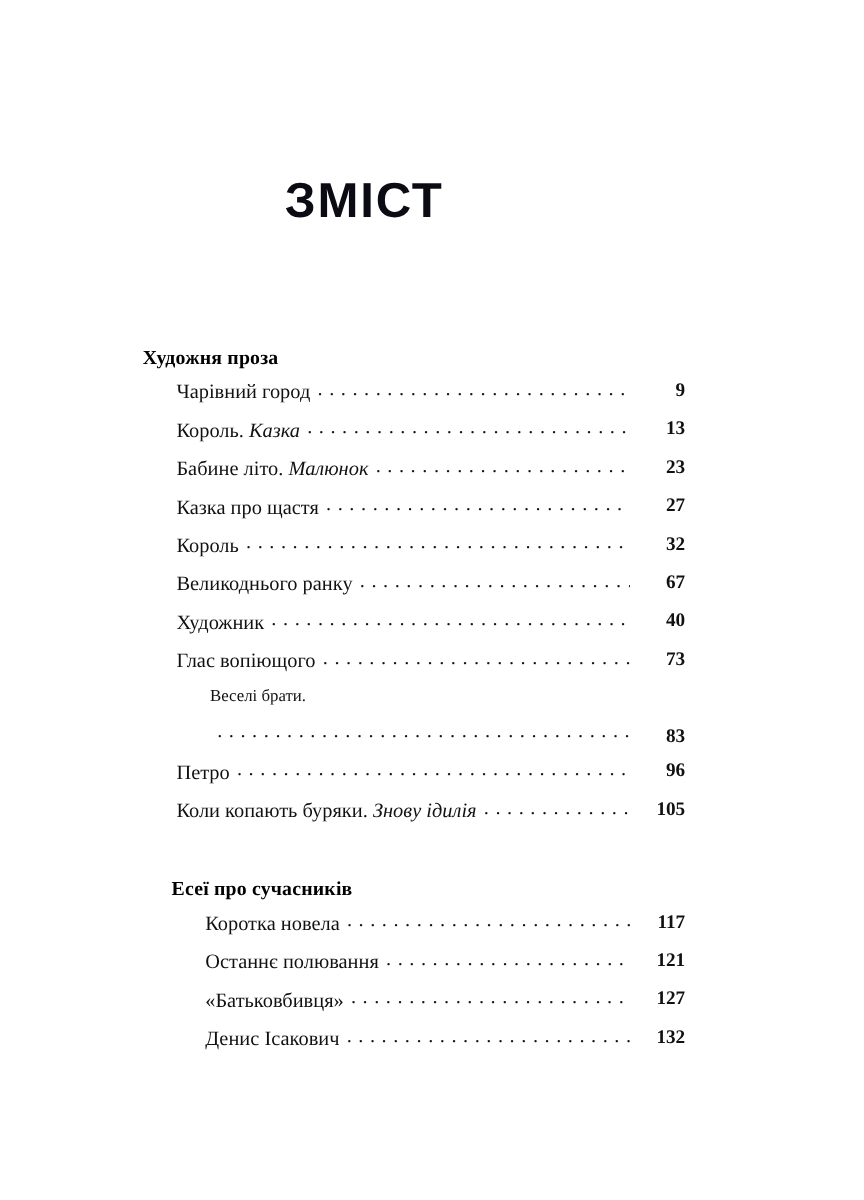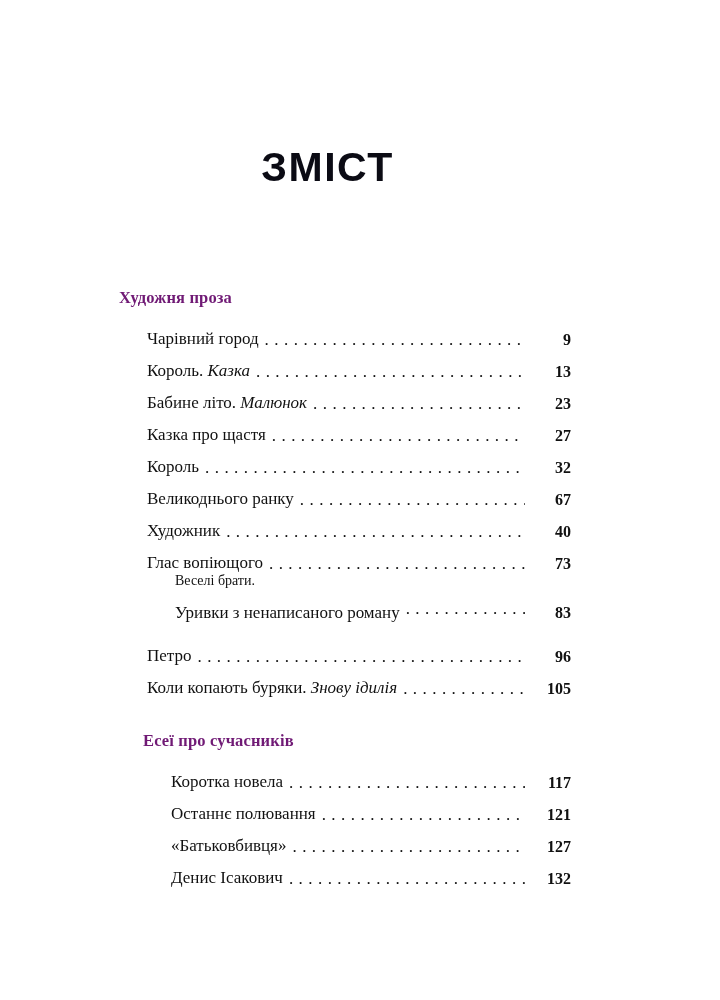--- a/index.html
+++ b/index.html
@@ -21,54 +21,53 @@
     position: absolute;
     top: 144px;
     left: 0;
     width: 607px;
     text-align: center;
     font-family: "Liberation Sans", "DejaVu Sans", sans-serif;
     font-weight: bold;
     font-size: 41px;
     letter-spacing: 1.5px;
     color: #0b0b14;
-    margin-left: 24px;
   }
 
   
   .toc {
     position: absolute;
     top: 288px;
     left: 119px;
     width: 452px;   
   }
 
   .section + .section {
     margin-top: 33px;
     margin-left: 24px;
   }
 
   .section-title {
     font-family: "Liberation Serif", "DejaVu Serif", serif;
     font-weight: bold;
     font-size: 16.5px;
     letter-spacing: 0.15px;
-    color: #701a75;
+    color: #000000;
     margin-bottom: 9px;
   }
 
   .entries {
     margin: 0;
     padding: 0;
     list-style: none;
   }
 
   .entry {
     display: flex;
-    align-items: flex-end;
+    align-items: flex-start;
     padding-left: 28px;          
     height: 32px;                
     box-sizing: border-box;
   }
 
   .entry.two-line {
     display: block;
     height: auto;
     padding-bottom: 0;
   }
@@ -173,21 +172,20 @@
           <span class="page-num">40</span>
         </li>
         <li class="entry">
           <span class="entry-text"><span>Глас вопіющого</span></span>
           <span class="leader"></span>
           <span class="page-num">73</span>
         </li>
         <li class="entry two-line">
           <div class="line-a">Веселі брати.</div>
           <div class="line-b">
-            <span class="entry-text sub">Уривки з ненаписаного роману</span>
             <span class="leader"></span>
             <span class="page-num">83</span>
           </div>
         </li>
         <li class="entry">
           <span class="entry-text"><span>Петро</span></span>
           <span class="leader"></span>
           <span class="page-num">96</span>
         </li>
         <li class="entry">

